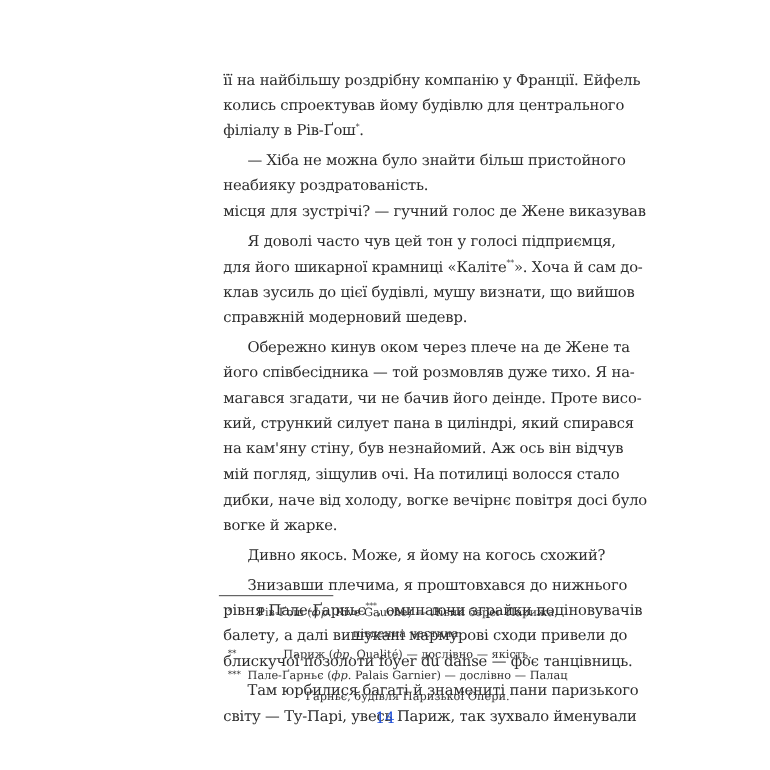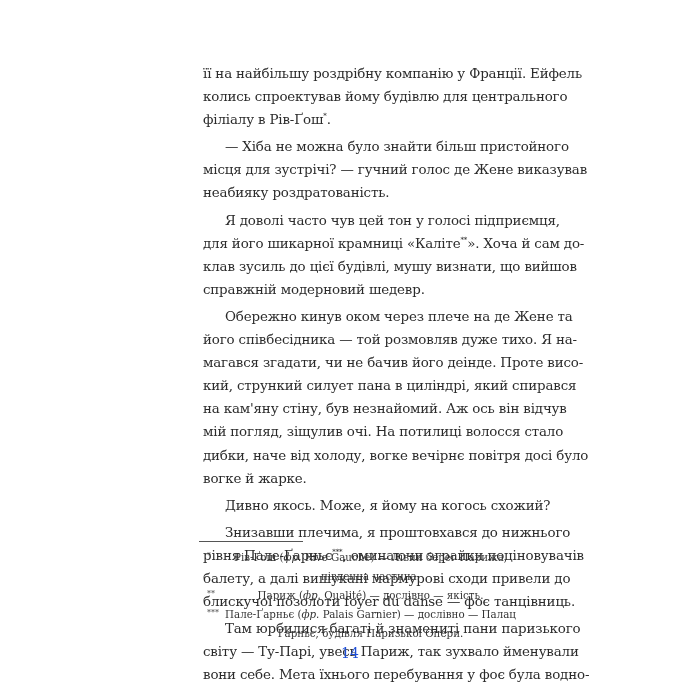--- a/index.html
+++ b/index.html
@@ -98,22 +98,22 @@
 <div class="page body-text">
 
   <p class="para">
     <span class="line">її на найбільшу роздрібну компанію у Франції. Ейфель</span>
     <span class="line">колись спроектував йому будівлю для центрального</span>
     <span class="line last"><span>філіалу в Рів-Ґош</span><sup class="fn">*</sup><span>.</span></span>
   </p>
 
   <p class="para">
     <span class="line" style="padding-left:22px">— Хіба не можна було знайти більш пристойного</span>
+    <span class="line last">неабияку роздратованість.</span>
     <span class="line">місця для зустрічі? — гучний голос де Жене виказував</span>
-    <span class="line last">неабияку роздратованість.</span>
   </p>
 
   <p class="para">
     <span class="line" style="padding-left:22px">Я доволі часто чув цей тон у голосі підприємця,</span>
     <span class="line">для його шикарної крамниці «Каліте<sup class="fn">**</sup>». Хоча й сам до-</span>
     <span class="line">клав зусиль до цієї будівлі, мушу визнати, що вийшов</span>
     <span class="line last">справжній модерновий шедевр.</span>
   </p>
 
   <p class="para">
@@ -134,21 +134,20 @@
   <p class="para">
     <span class="line" style="padding-left:22px">Знизавши плечима, я проштовхався до нижнього</span>
     <span class="line">рівня Пале-Ґарньє<sup class="fn">***</sup>, оминаючи зграйки поціновувачів</span>
     <span class="line">балету, а далі вишукані мармурові сходи привели до</span>
     <span class="line">блискучої позолоти foyer du danse — фоє танцівниць.</span>
   </p>
 
   <p class="para">
     <span class="line" style="padding-left:22px">Там юрбилися багаті й знамениті пани паризького</span>
     <span class="line">світу — Ту-Парі, увесь Париж, так зухвало йменували</span>
-    <span class="line">вони себе. Мета їхнього перебування у фоє була водно-</span>
   </p>
 </div>
 
 <div class="rule"></div>
 
 <div class="footnotes">
   <div class="fn-item">
     <span class="fn-mark">*</span>
     <span class="fn-text">
       <span>Рів-Ґош</span>

